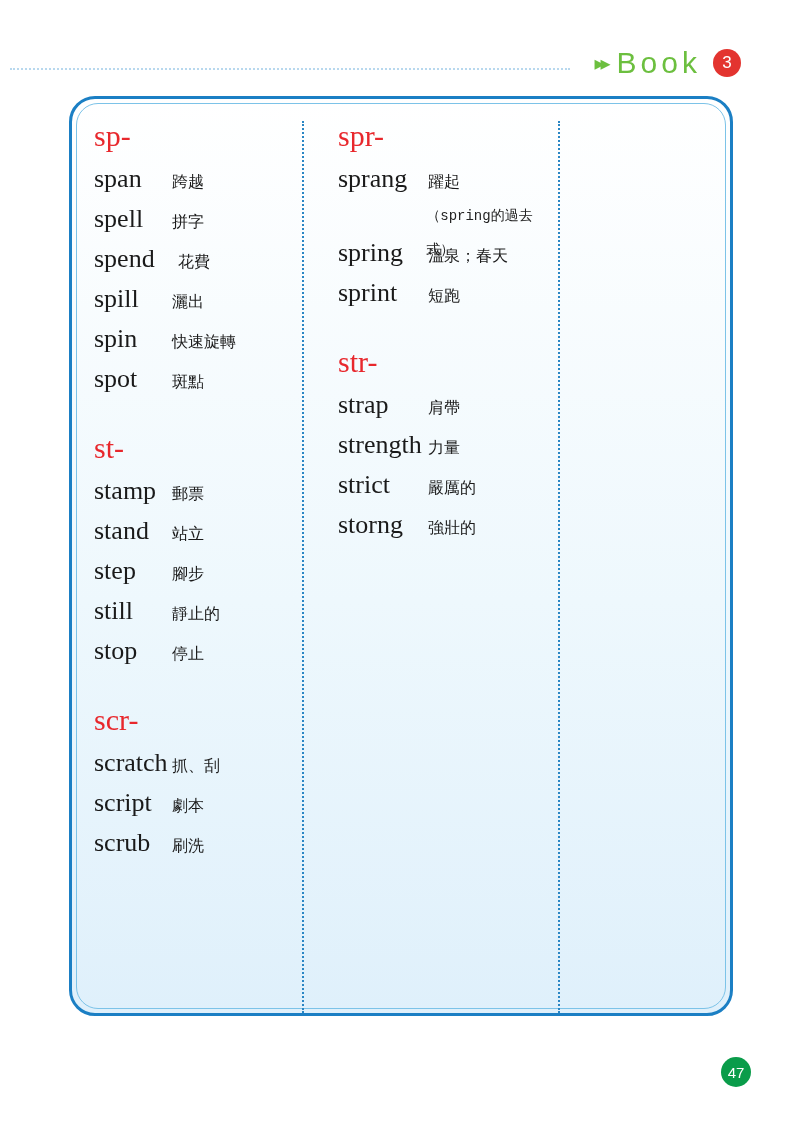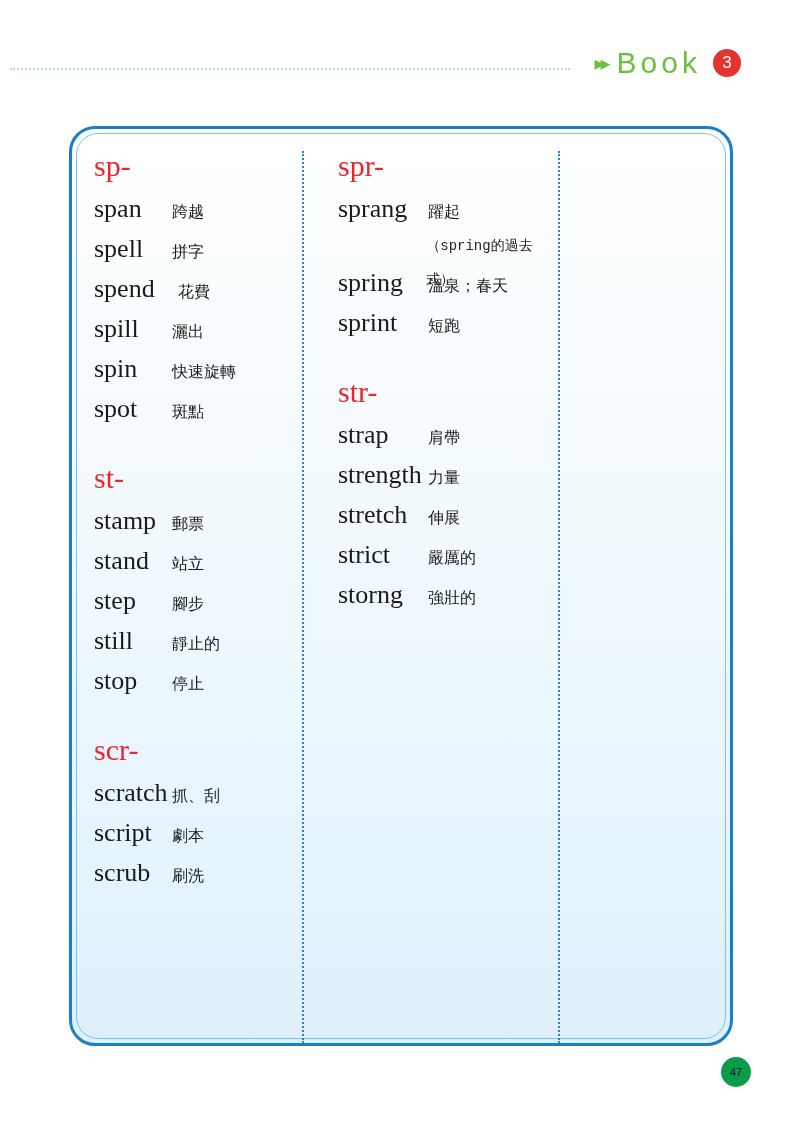--- a/index.html
+++ b/index.html
@@ -63,21 +63,21 @@
     display: flex;
     align-items: center;
     justify-content: center;
     margin-left: 6px;
   }
 
   
   .panel {
     position: absolute;
     left: 69px;
-    top: 126px;
+    top: 96px;
     width: 664px;
     height: 920px;
     border: 3px solid #1b7fc4;
     border-radius: 26px;
     background: linear-gradient(to bottom, #ffffff 0%, #eef8fd 55%, #dff0fb 100%);
     box-sizing: border-box;
   }
   .panel-inner {
     position: absolute;
     left: 4px;
@@ -151,23 +151,23 @@
 
   
   .page-num {
     position: absolute;
     right: 42px;
     bottom: 34px;
     width: 30px;
     height: 30px;
     border-radius: 50%;
     background: #0a9c4a;
-    color: #0f172a;
+    color: #ffffff;
     font-family: "Liberation Sans", sans-serif;
-    font-size: 11px;
+    font-size: 15px;
     display: flex;
     align-items: center;
     justify-content: center;
   }
 </style>
 </head>
 <body>
 
 <div class="header">
   <div class="header-dots"></div>
@@ -280,24 +280,20 @@
         <div class="group-title spaced">str-</div>
         <div class="row">
           <span class="word">strap</span>
           <span class="mean">肩帶</span>
         </div>
         <div class="row">
           <span class="word">strength</span>
           <span class="mean">力量</span>
         </div>
         <div class="row">
-          <span class="word">stretch</span>
-          <span class="mean">伸展</span>
-        </div>
-        <div class="row">
           <span class="word">strict</span>
           <span class="mean">嚴厲的</span>
         </div>
         <div class="row">
           <span class="word">storng</span>
           <span class="mean">強壯的</span>
         </div>
       </div>
 
     </div>

